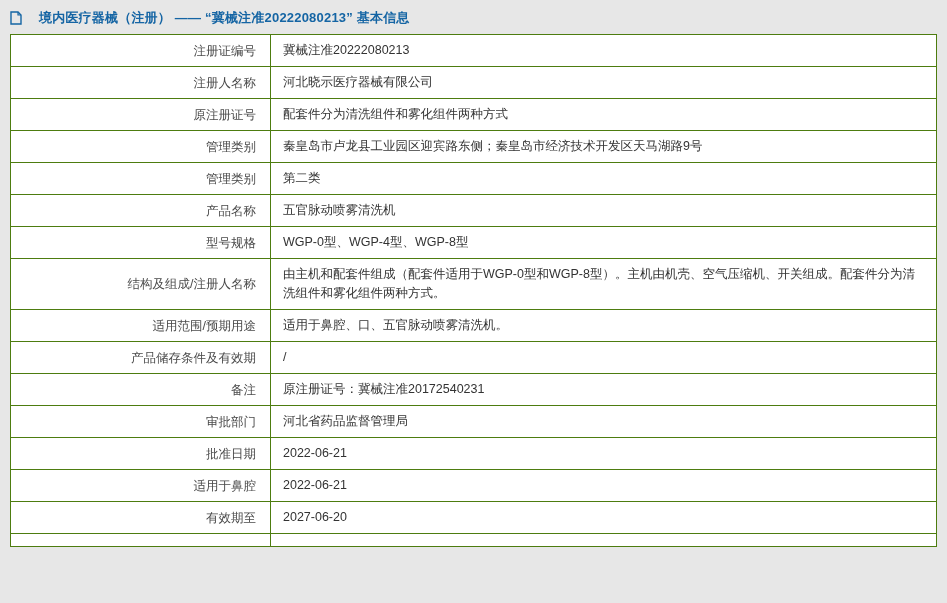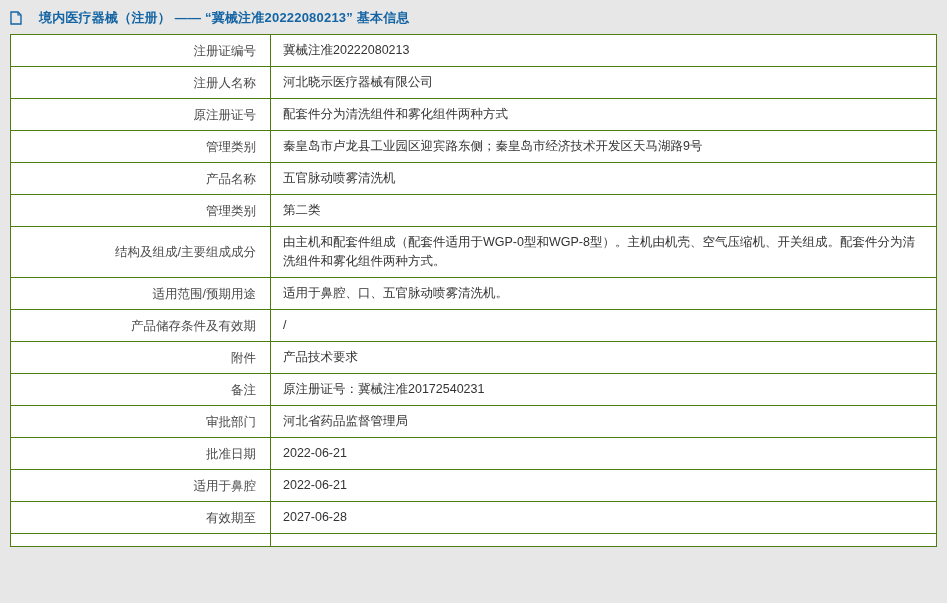--- a/index.html
+++ b/index.html
@@ -84,62 +84,62 @@
         </tr>
         <tr>
           <th><span>原注册证号</span></th>
           <td><span>配套件分为清洗组件和雾化组件两种方式</span></td>
         </tr>
         <tr>
           <th><span>管理类别</span></th>
           <td><span>秦皇岛市卢龙县工业园区迎宾路东侧；秦皇岛市经济技术开发区天马湖路9号</span></td>
         </tr>
         <tr>
+          <th><span>管理类别</span></th>
+          <td><span>第二类</span></td>
+        </tr>
+        <tr>
           <th><span>产品名称</span></th>
           <td><span>五官脉动喷雾清洗机</span></td>
         </tr>
         <tr>
-          <th><span>管理类别</span></th>
-          <td><span>第二类</span></td>
+          <th><span>型号规格</span></th>
+          <td><span>WGP-0型、WGP-4型、WGP-8型</span></td>
         </tr>
         <tr>
-          <th><span>结构及组成/主要组成成分</span></th>
+          <th><span>结构及组成/注册人名称</span></th>
           <td><span>由主机和配套件组成（配套件适用于WGP-0型和WGP-8型）。主机由机壳、空气压缩机、开关组成。配套件分为清洗组件和雾化组件两种方式。</span></td>
         </tr>
         <tr>
           <th><span>适用范围/预期用途</span></th>
           <td><span>适用于鼻腔、口、五官脉动喷雾清洗机。</span></td>
         </tr>
         <tr>
           <th><span>产品储存条件及有效期</span></th>
           <td><span>/</span></td>
-        </tr>
-        <tr>
-          <th><span>附件</span></th>
-          <td><span>产品技术要求</span></td>
         </tr>
         <tr>
           <th><span>备注</span></th>
           <td><span>原注册证号：冀械注准20172540231</span></td>
         </tr>
         <tr>
           <th><span>审批部门</span></th>
           <td><span>河北省药品监督管理局</span></td>
         </tr>
         <tr>
           <th><span>批准日期</span></th>
           <td><span>2022-06-21</span></td>
         </tr>
         <tr>
           <th><span>适用于鼻腔</span></th>
           <td><span>2022-06-21</span></td>
         </tr>
         <tr>
           <th><span>有效期至</span></th>
-          <td><span>2027-06-28</span></td>
+          <td><span>2027-06-20</span></td>
         </tr>
         <tr>
           <th></th>
           <td></td>
         </tr>
       </tbody>
   </table>
 
 </div>
 

